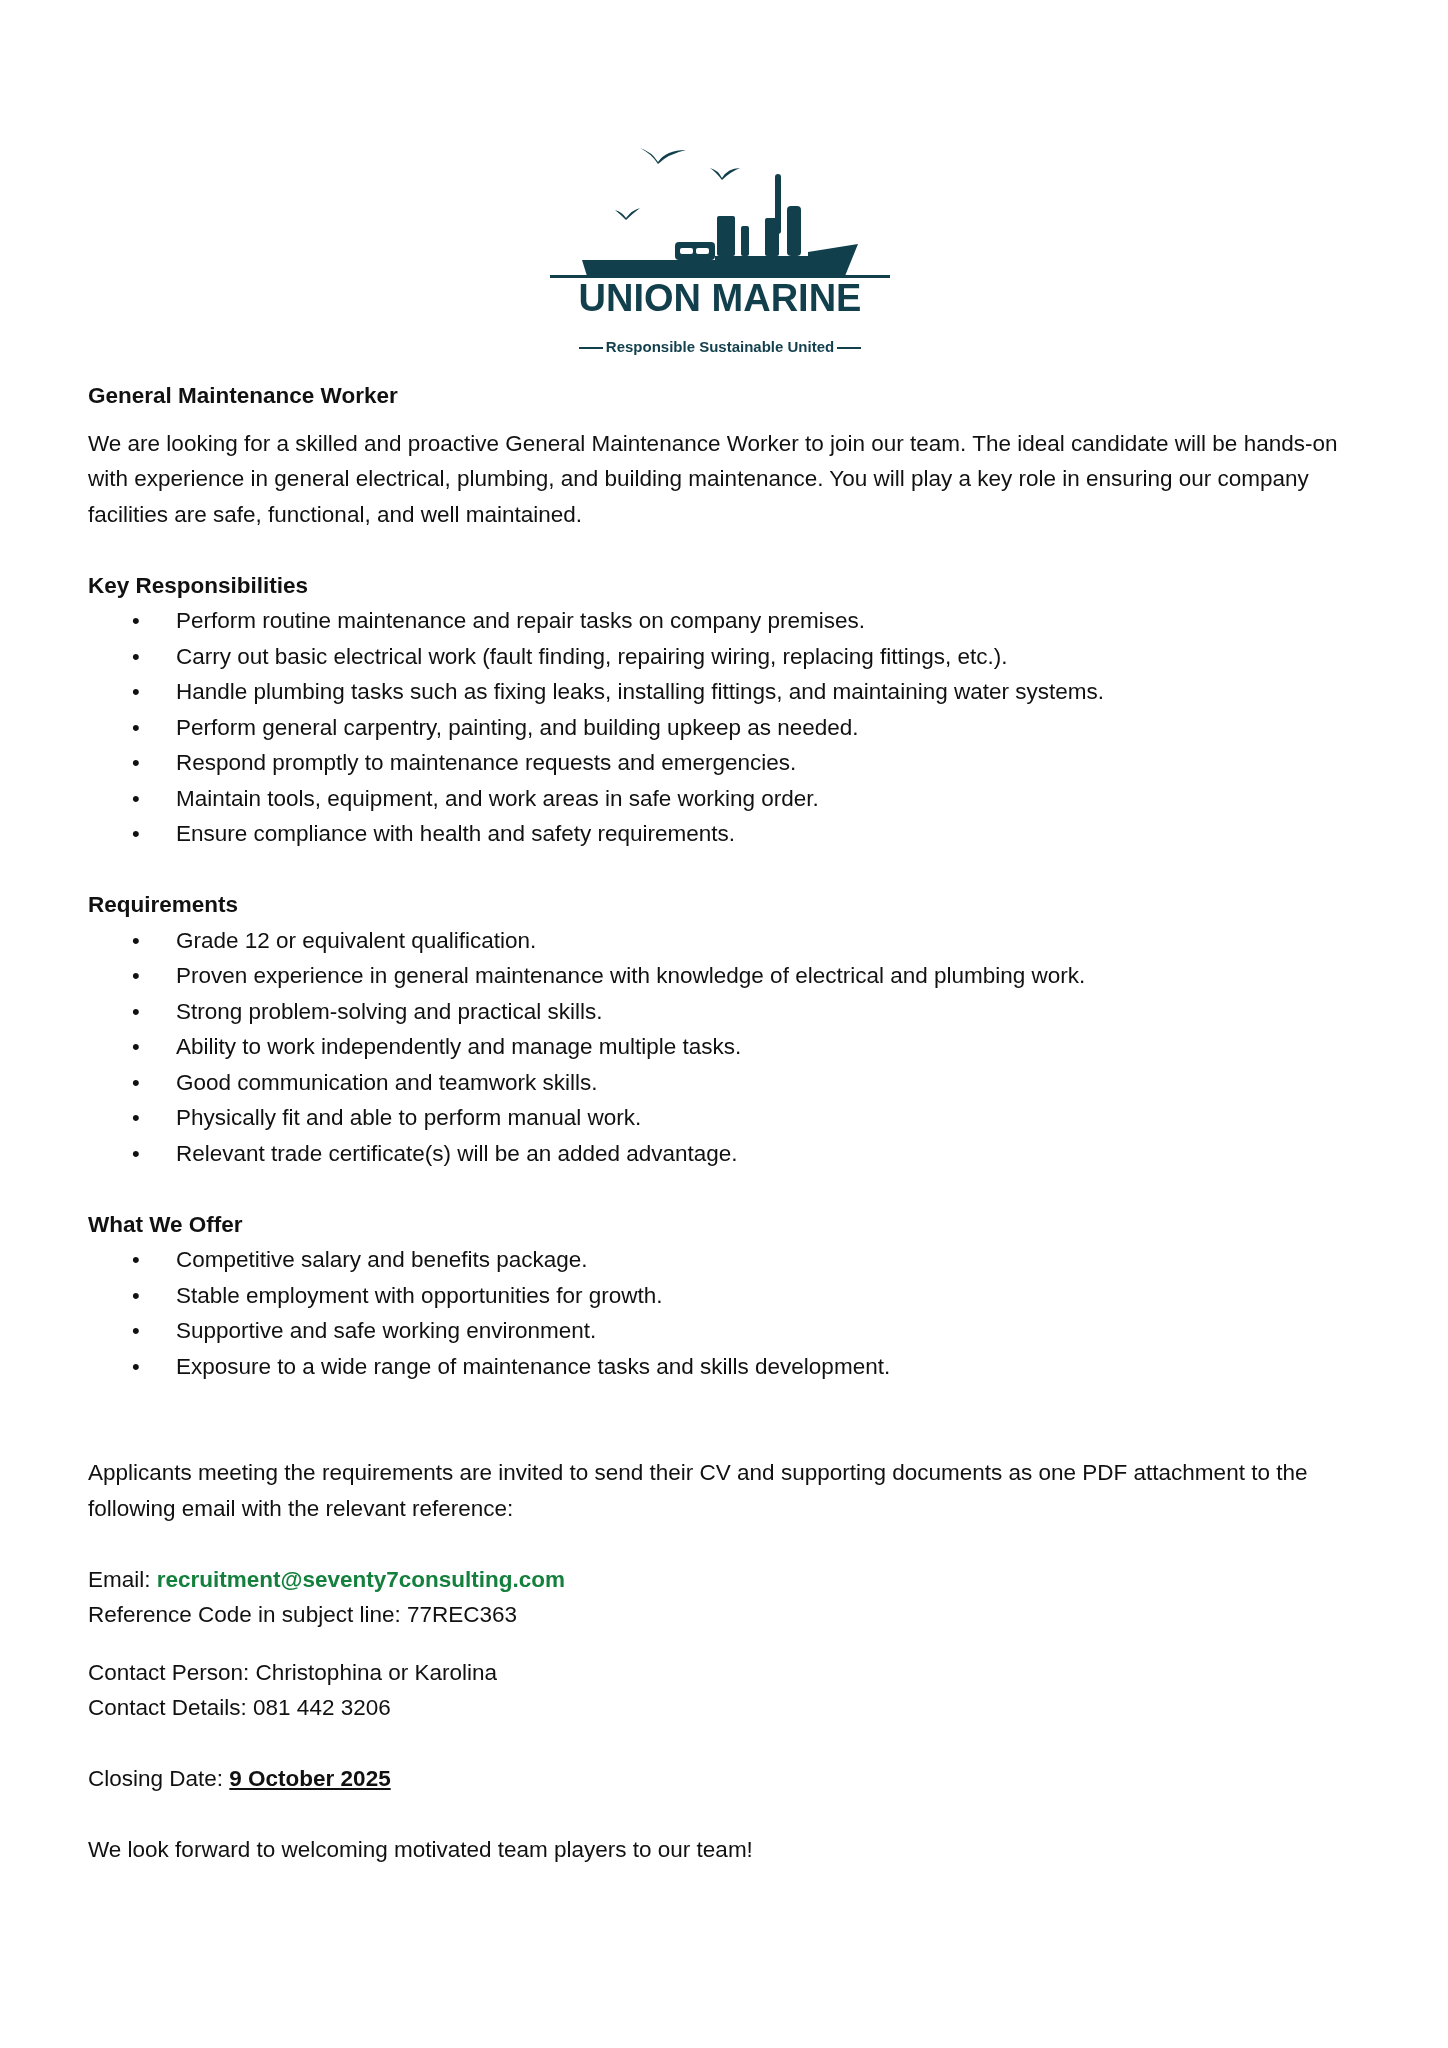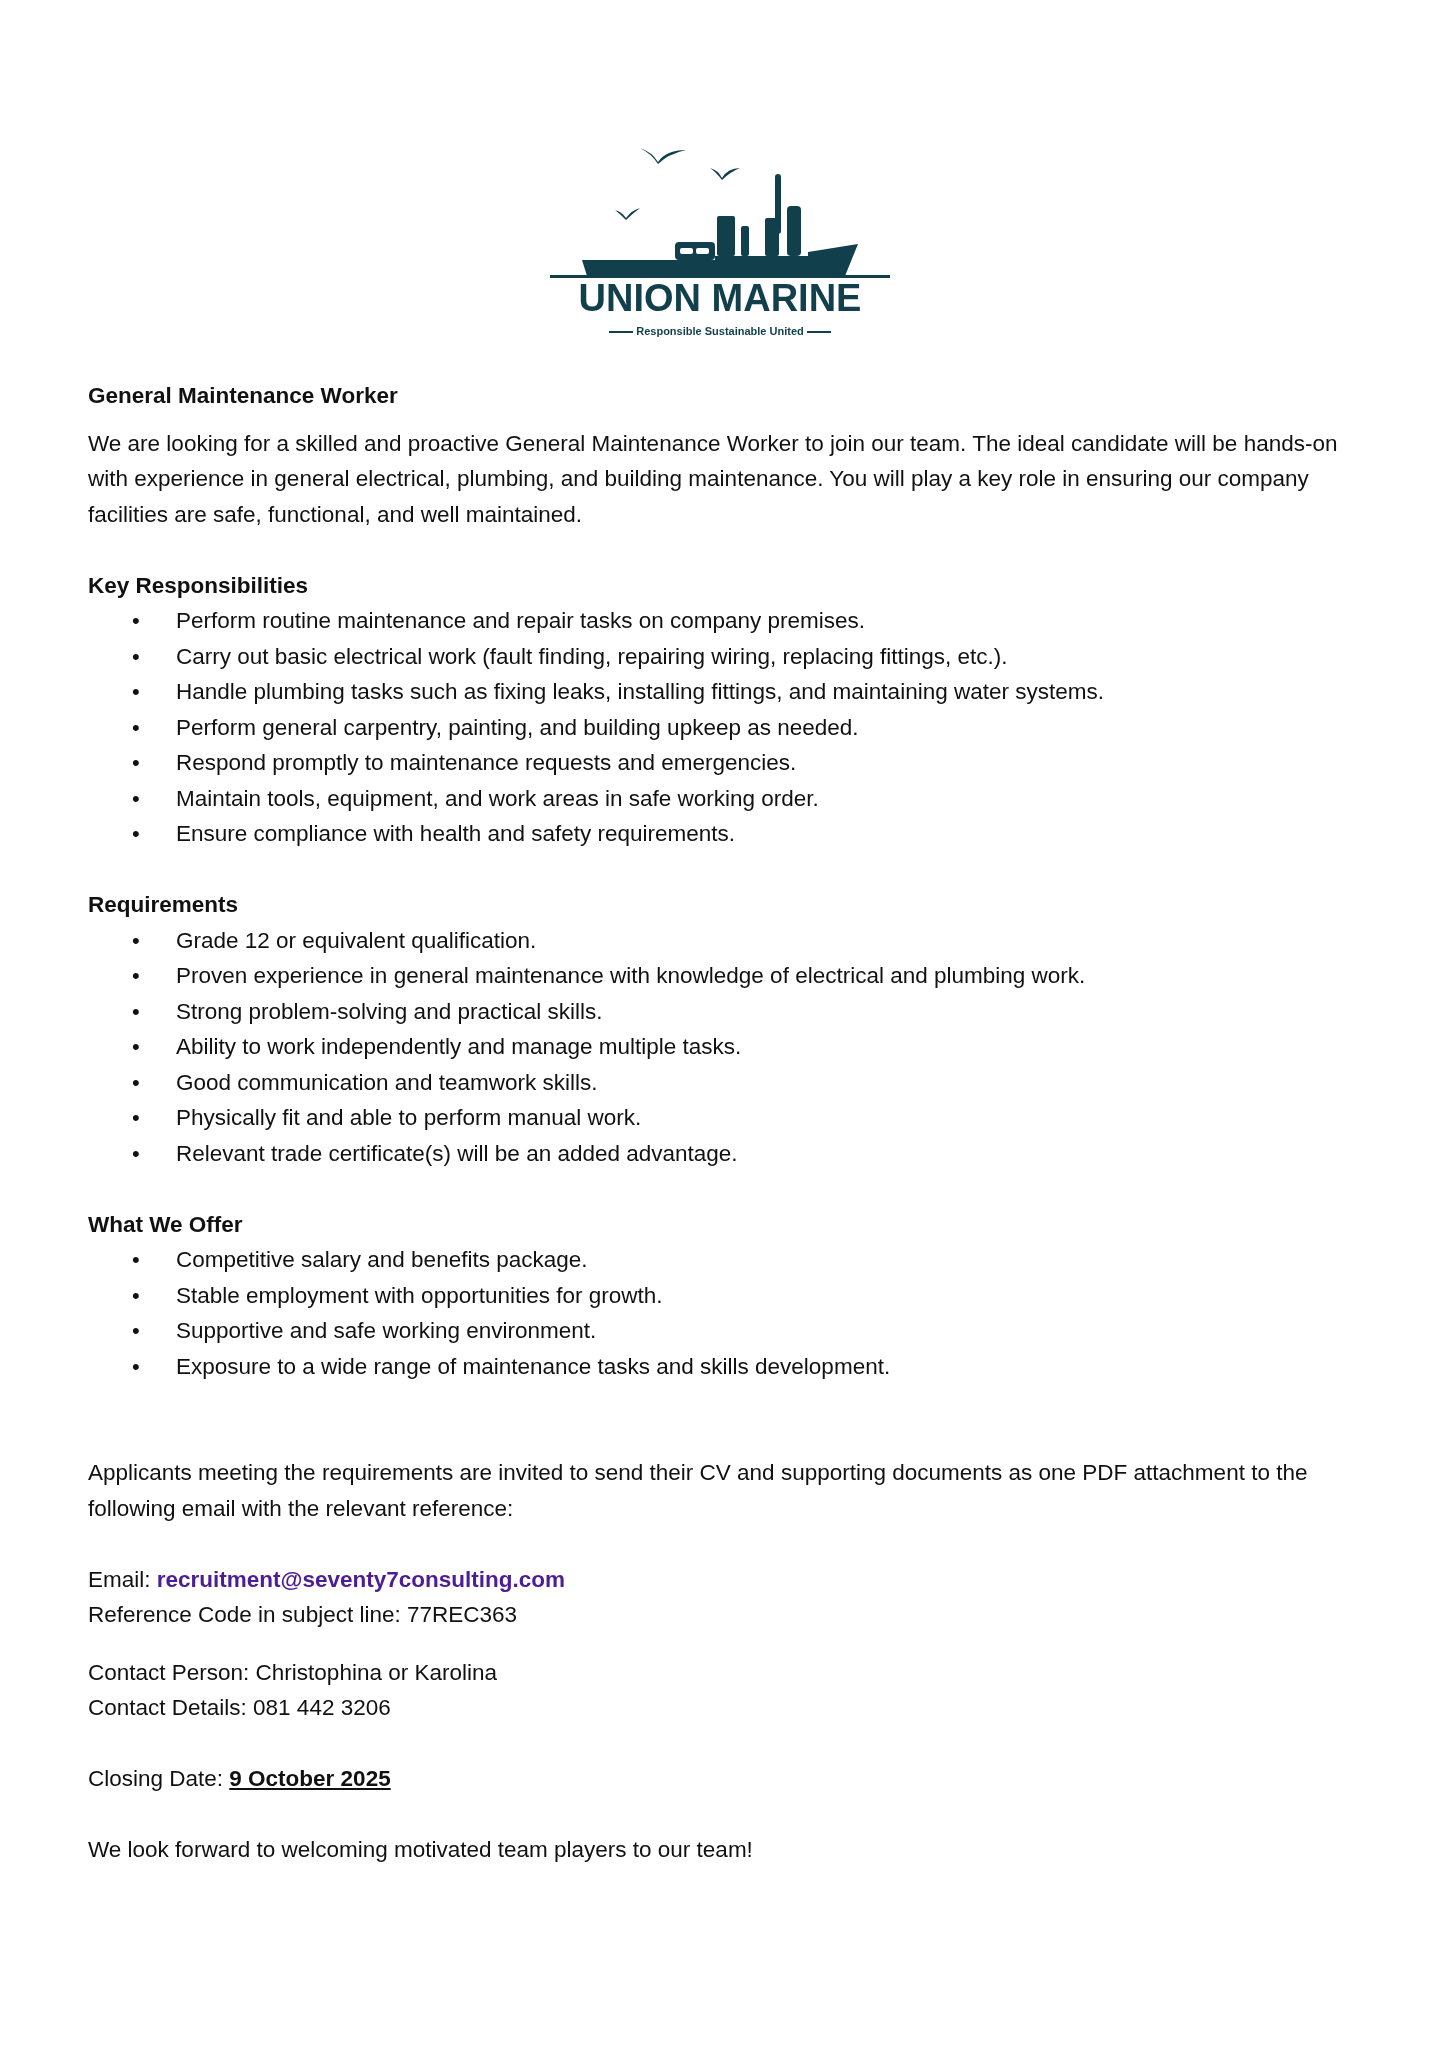--- a/index.html
+++ b/index.html
@@ -37,25 +37,25 @@
       font-family: "Liberation Sans", sans-serif;
       font-weight: bold;
       color: #123f4c;
       font-size: 38px;
       letter-spacing: 0px;
       line-height: 40px;
     }
     .logo-tag {
       position: absolute;
       left: 0; width: 100%;
-      top: 196px;
+      top: 212px;
       text-align: center;
       font-weight: bold;
       color: #123f4c;
-      font-size: 11px;
+      font-size: 15px;
       line-height: 14px;
     }
     .logo-tag .dash {
       display: inline-block;
       width: 24px;
       height: 2px;
       background: #123f4c;
       vertical-align: middle;
       margin: 0 3px;
     }
@@ -86,21 +86,21 @@
     ul li .bullet {
       position: absolute;
       left: 44px;
       top: 0;
       font-size: 22px;
     }
     .section { margin-bottom: 35.5px; }
     .section.last { margin-bottom: 71px; }
     .apply { margin-bottom: 35.5px; }
     .email-link {
-      color: #4c1d95;
+      color: #15803d;
       font-weight: bold;
       text-decoration: none;
     }
     .gap-small { height: 22px; }
     .gap { height: 35.5px; }
     .bold { font-weight: bold; text-decoration: underline; }
   </style>
 </head>
 <body>
 

